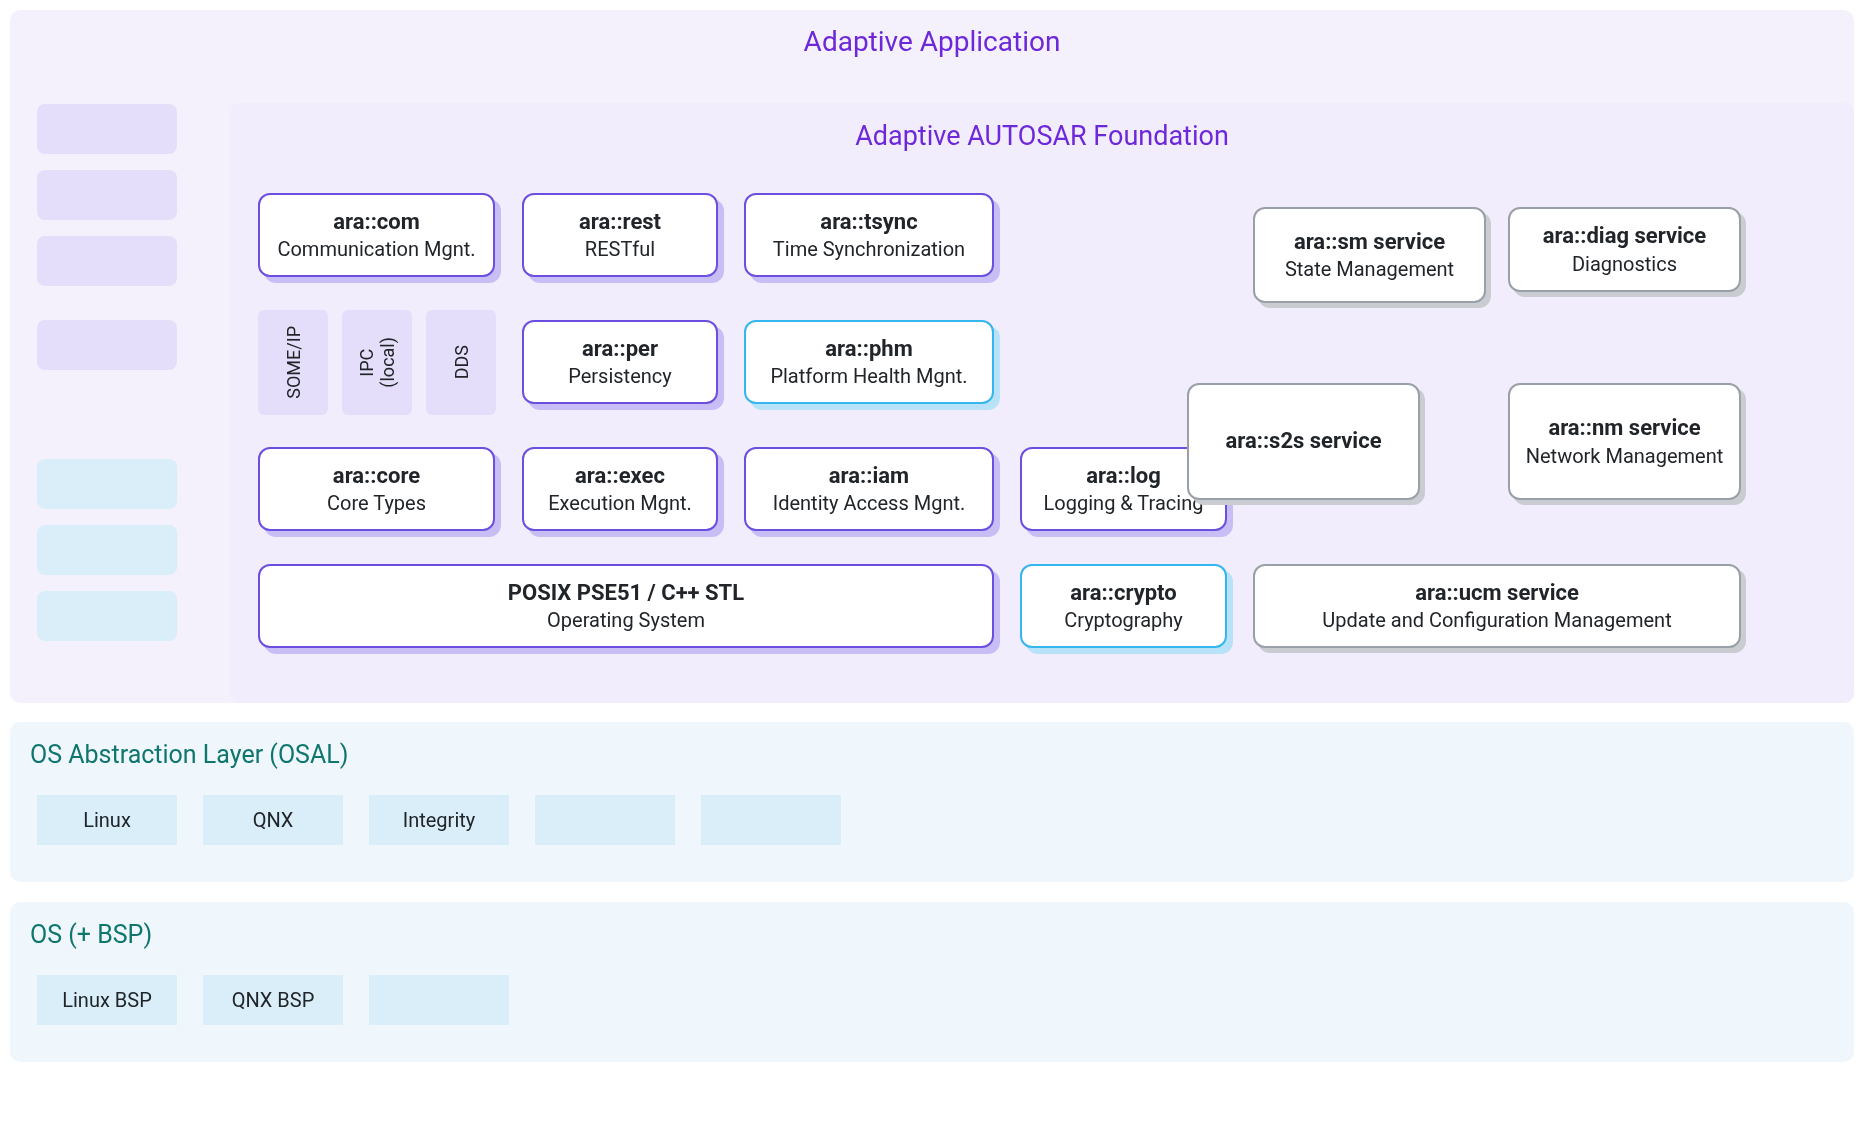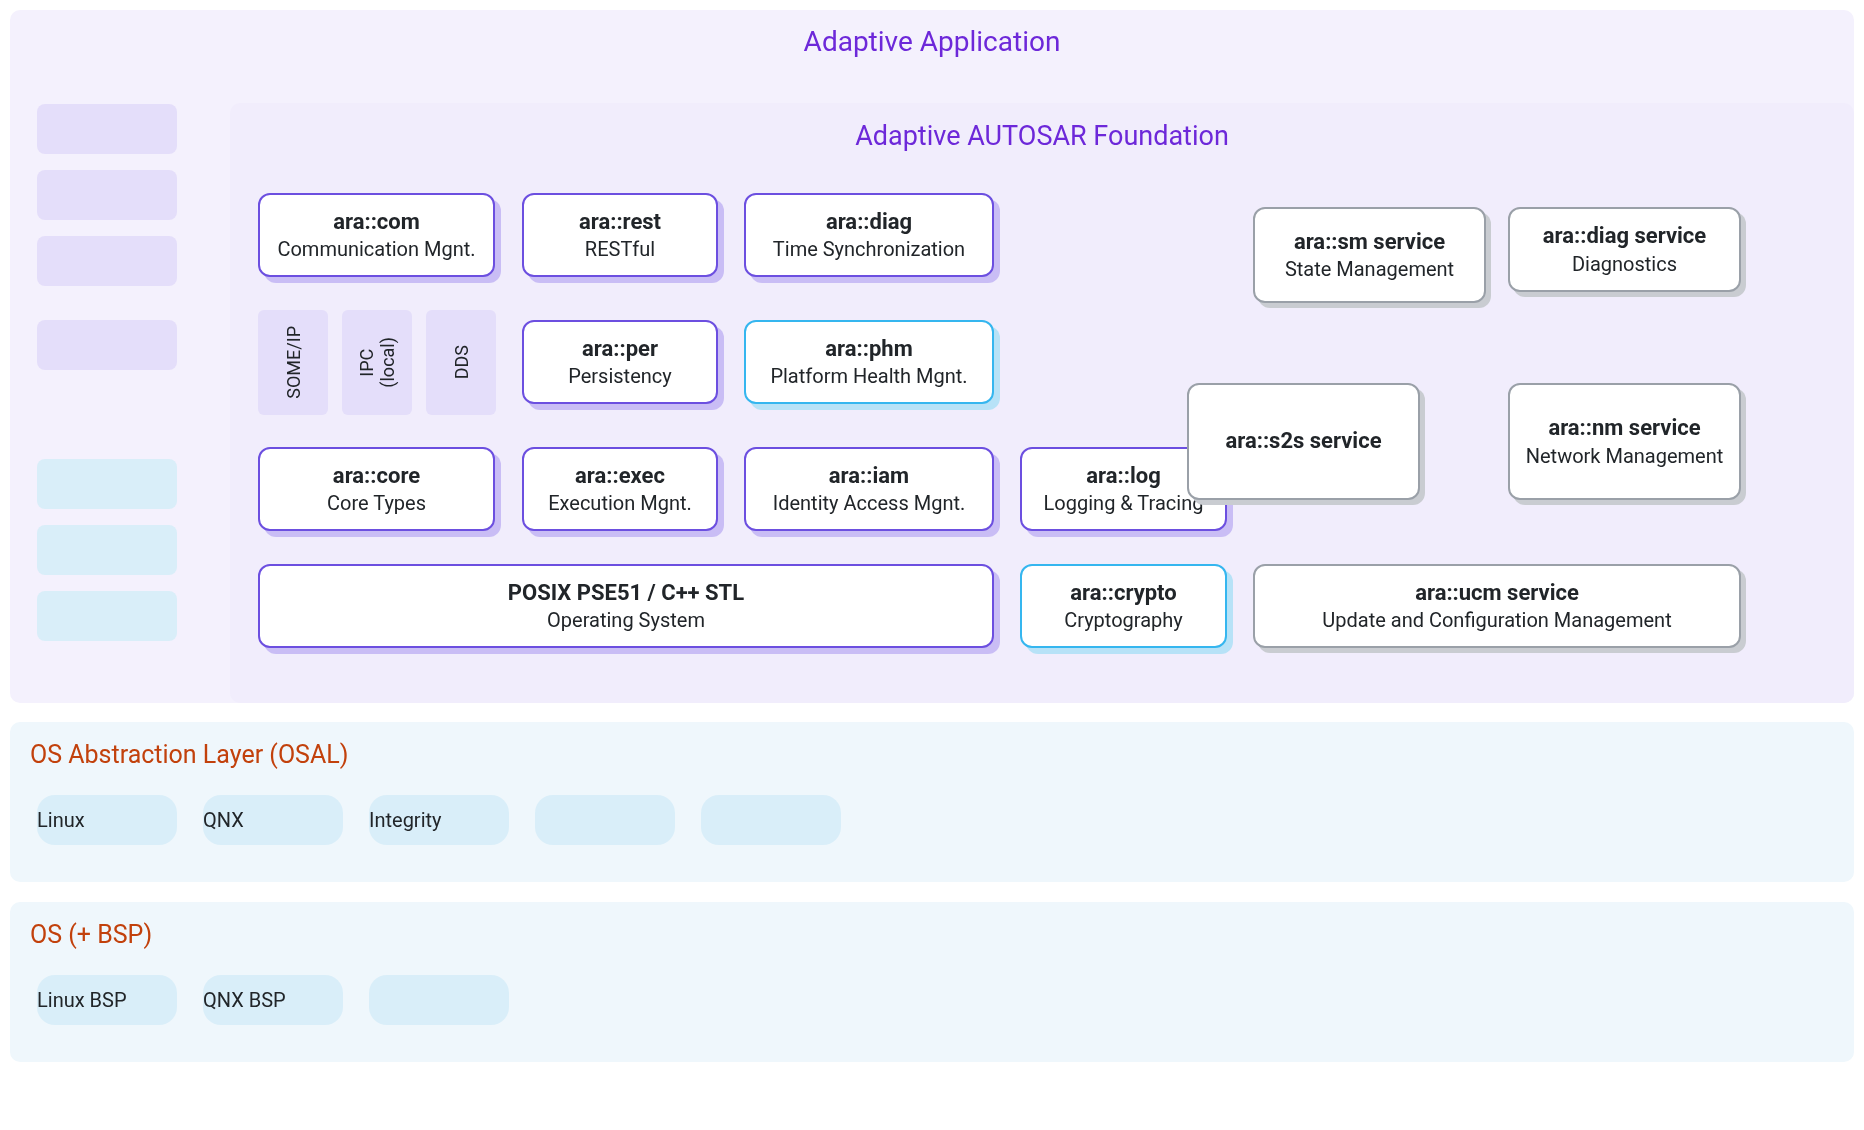--- a/index.html
+++ b/index.html
@@ -1,35 +1,35 @@
 <!DOCTYPE html>
 <html><head>
 <meta charset="utf-8">
 <style>
   html,body{margin:0;padding:0;background:#fff;font-family:"Segoe UI",Roboto,Arial,sans-serif;color:#212529}
   .canvas{width:1864px;height:1130px;position:relative;padding:10px 10px 0 10px;box-sizing:border-box}
   .box{position:absolute;box-sizing:border-box;border-radius:10px}
   .title{font-size:28px;color:#6d28d9;text-align:center}
-  .sect-title{font-size:25px;color:#c2410c}
+  .sect-title{font-size:25px;color:#0f766e}
   .card{background:#fff;border:2px solid;border-radius:12px;display:flex;flex-direction:column;align-items:center;justify-content:center}
   .card .t1{font-weight:700;font-size:22px;line-height:1.2}
   .card .t2{font-size:20px;line-height:1.2;margin-top:2px;text-align:center}
   .shadow-purple{box-shadow:6px 6px 0 #c9bdf5}
   .shadow-blue{box-shadow:6px 6px 0 #b7e2f7}
   .shadow-grey{box-shadow:5px 5px 0 #c9ccd1}
   .border-purple{border-color:#6c4fe0}
   .border-blue{border-color:#35b6ef}
   .border-grey{border-color:#9aa0a8}
   .top-panel{background:#f4f1fd}
   .foundation-panel{background:#f1edfc}
   .decor{background:#e4defa;border-radius:8px}
   .vtab{background:#e4defa;border-radius:6px;display:flex;align-items:center;justify-content:center}
   .vtab span{writing-mode:vertical-rl;transform:rotate(180deg);font-size:18px;text-align:center}
   .osal-panel{background:#eff7fc}
-  .osal-item{background:#d9eef9;border-radius:18px;display:flex;align-items:center;justify-content:flex-start;font-size:20px}
+  .osal-item{background:#d9eef9;border-radius:0;display:flex;align-items:center;justify-content:center;font-size:20px}
   .decor-blue{background:#d9eef9;border-radius:8px}
 </style>
 </head>
 <body>
 
 <div class="canvas">
 
   <div class="box top-panel" style="left:10px;top:10px;width:1844px;height:693px"></div>
   <div class="box title" style="left:10px;top:25px;width:1844px">Adaptive Application</div>
 
@@ -46,21 +46,21 @@
 
   <div class="box card border-purple shadow-purple" style="left:258px;top:193px;width:237px;height:84px">
     <div class="t1">ara::com</div>
     <div class="t2">Communication Mgnt.</div>
   </div>
   <div class="box card border-purple shadow-purple" style="left:522px;top:193px;width:196px;height:84px">
     <div class="t1">ara::rest</div>
     <div class="t2">RESTful</div>
   </div>
   <div class="box card border-purple shadow-purple" style="left:744px;top:193px;width:250px;height:84px">
-    <div class="t1">ara::diag</div>
+    <div class="t1">ara::tsync</div>
     <div class="t2">Time Synchronization</div>
   </div>
 
   <div class="box vtab" style="left:258px;top:310px;width:70px;height:105px">
       <span>SOME/IP</span>
     </div>
   <div class="box vtab" style="left:342px;top:310px;width:70px;height:105px">
       <span style="white-space:pre">IPC
 (local)</span>
     </div>

